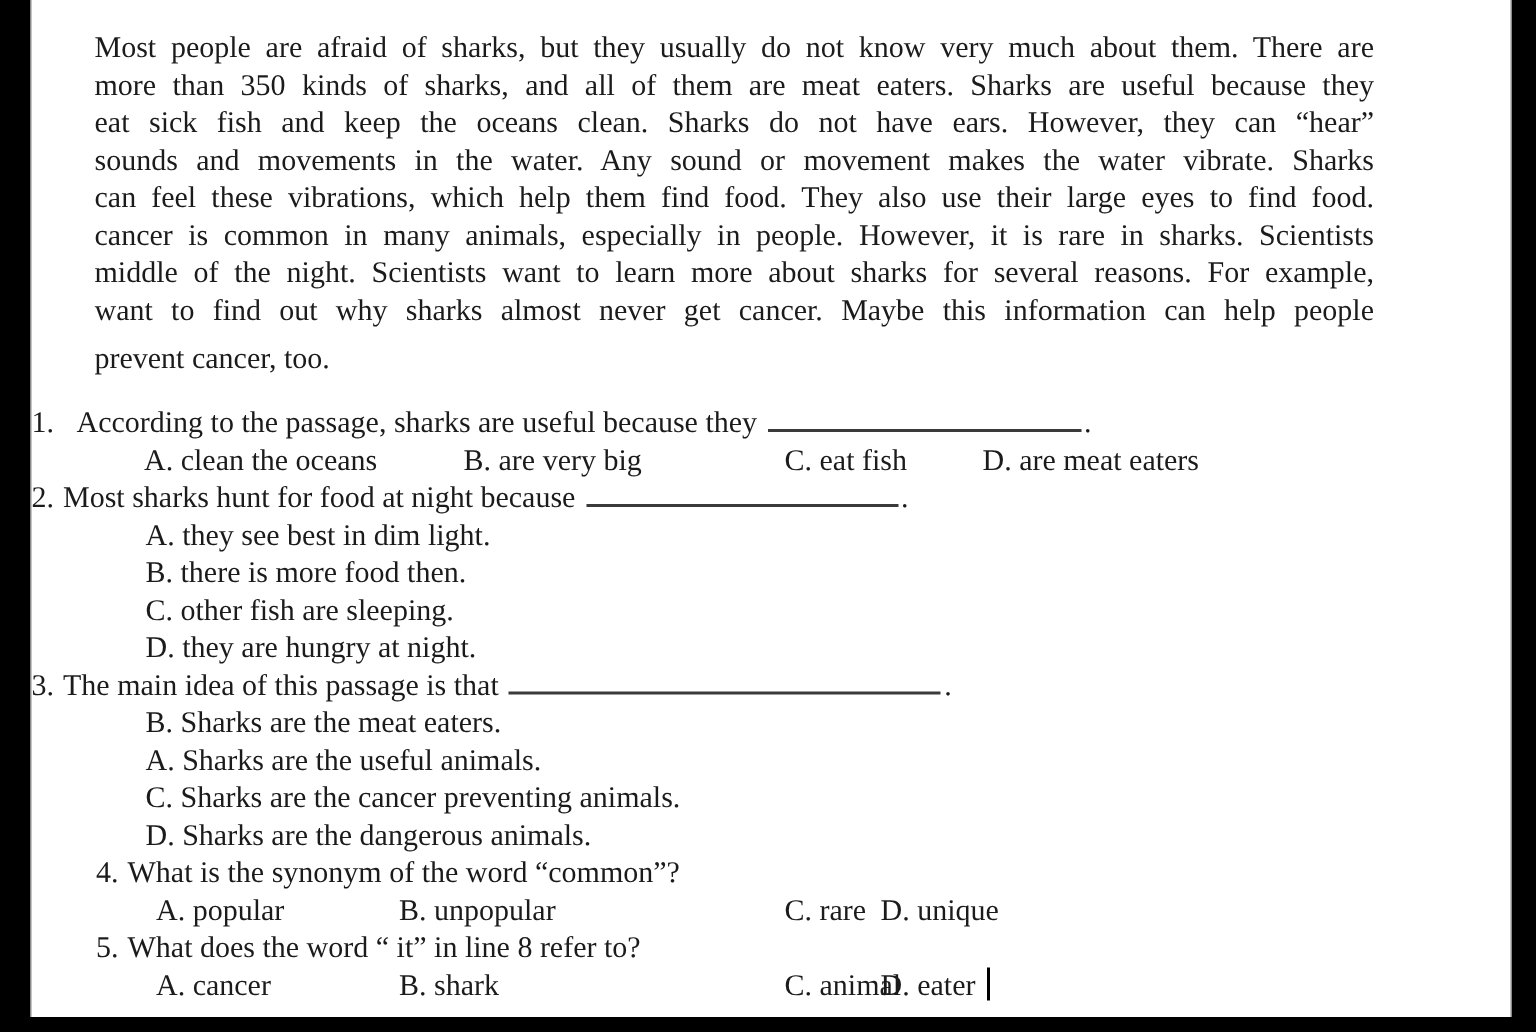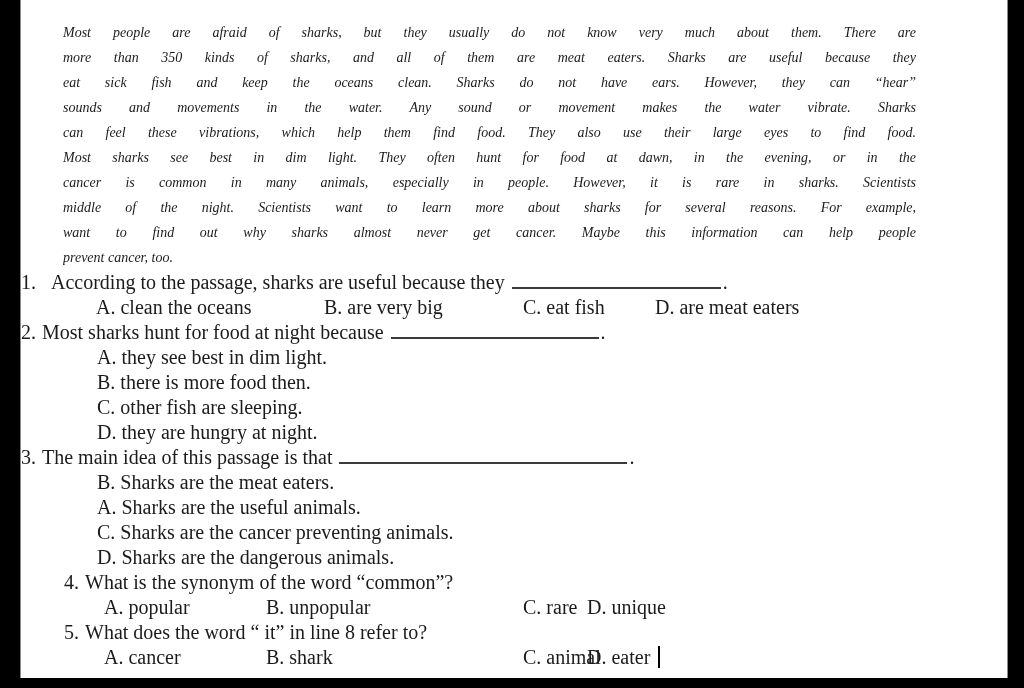--- a/index.html
+++ b/index.html
@@ -42,29 +42,29 @@
   
   .passage {
     margin-left: 42px;
     width: 853px;
     overflow: hidden;
     height: 250px;
   }
   .passage-line {
     height: 25px;
     line-height: 25px;
-    font-size: 14px;
+    font-size: 20px;
     text-align: justify;
     text-align-last: justify;
     overflow: hidden;
-    font-style: italic;
   }
   .passage-line:last-child {
     text-align: left;
     text-align-last: left;
+    margin-top: 7px;
   }
   
   .q-line-123 { }
   .q-line-45  { padding-left: 43px; }
   .opt-stacked { padding-left: 76px; }
   .qnum { margin-right: 6px; }
   .qnum-wide { margin-right: 15px; }
   
   .blank {
     display: inline-block;
@@ -78,21 +78,21 @@
   .blank-q2 { width: 208px; }
   .blank-q3 { width: 288px; }
   
   .opt {
     position: absolute;
     top: 0;
     height: 25px;
     line-height: 25px;
   }
   .q1-opt-a { left: 75px; }
-  .q1-opt-b { left: 303px; }
+  .q1-opt-b { left: 288px; }
   .q1-opt-c { left: 502px; }
   .q1-opt-d { left: 634px; }
   .q45-opt-a { left: 83px; }
   .q45-opt-b { left: 245px; }
   .q45-opt-c { left: 462px; margin-left: 40px; }
   .q45-opt-d { left: 566px; }
   .caret {
     display: inline-block;
     width: 2px;
     height: 22px;
@@ -107,21 +107,20 @@
 <div class="stage">
   <div class="page">
     <div class="content">
 
       <div class="passage">
           <div class="passage-line">Most people are afraid of sharks, but they usually do not know very much about them. There are</div>
           <div class="passage-line">more than 350 kinds of sharks, and all of them are meat eaters. Sharks are useful because they</div>
           <div class="passage-line">eat sick fish and keep the oceans clean. Sharks do not have ears. However, they can “hear”</div>
           <div class="passage-line">sounds and movements in the water. Any sound or movement makes the water vibrate. Sharks</div>
           <div class="passage-line">can feel these vibrations, which help them find food. They also use their large eyes to find food.</div>
-          <div class="passage-line">Most sharks see best in dim light. They often hunt for food at dawn, in the evening, or in the</div>
           <div class="passage-line">cancer is common in many animals, especially in people. However, it is rare in sharks. Scientists</div>
           <div class="passage-line">middle of the night. Scientists want to learn more about sharks for several reasons. For example,</div>
           <div class="passage-line">want to find out why sharks almost never get cancer. Maybe this information can help people</div>
           <div class="passage-line">prevent cancer, too.</div>
         </div>
 
       <div class="line q-line-123">
         <span class="qnum qnum-wide">1.</span><span>According to the passage, sharks are useful because they</span><span class="blank blank-q1"></span><span>.</span>
       </div>
       <div class="line">

